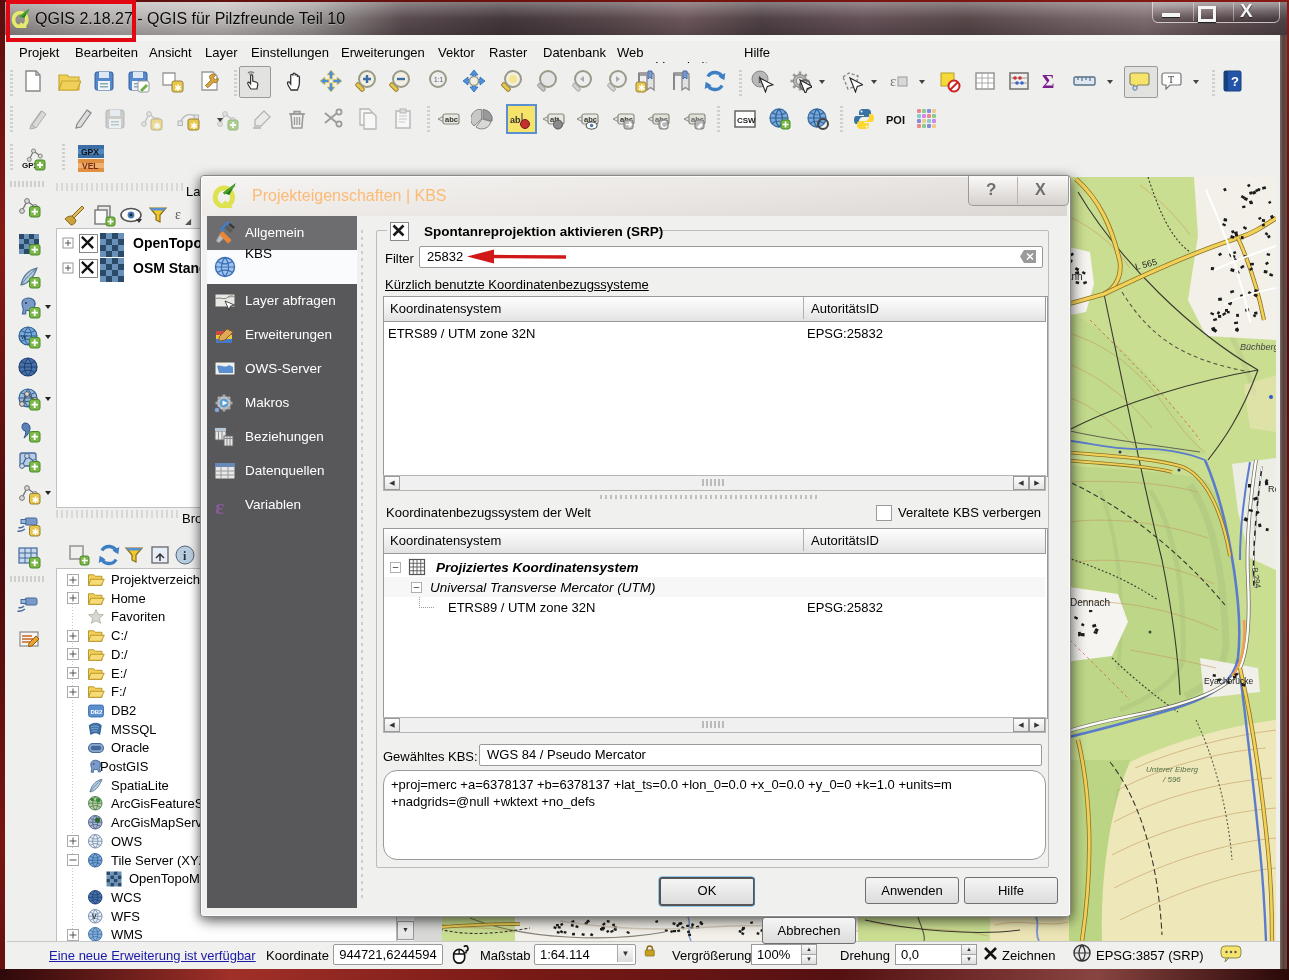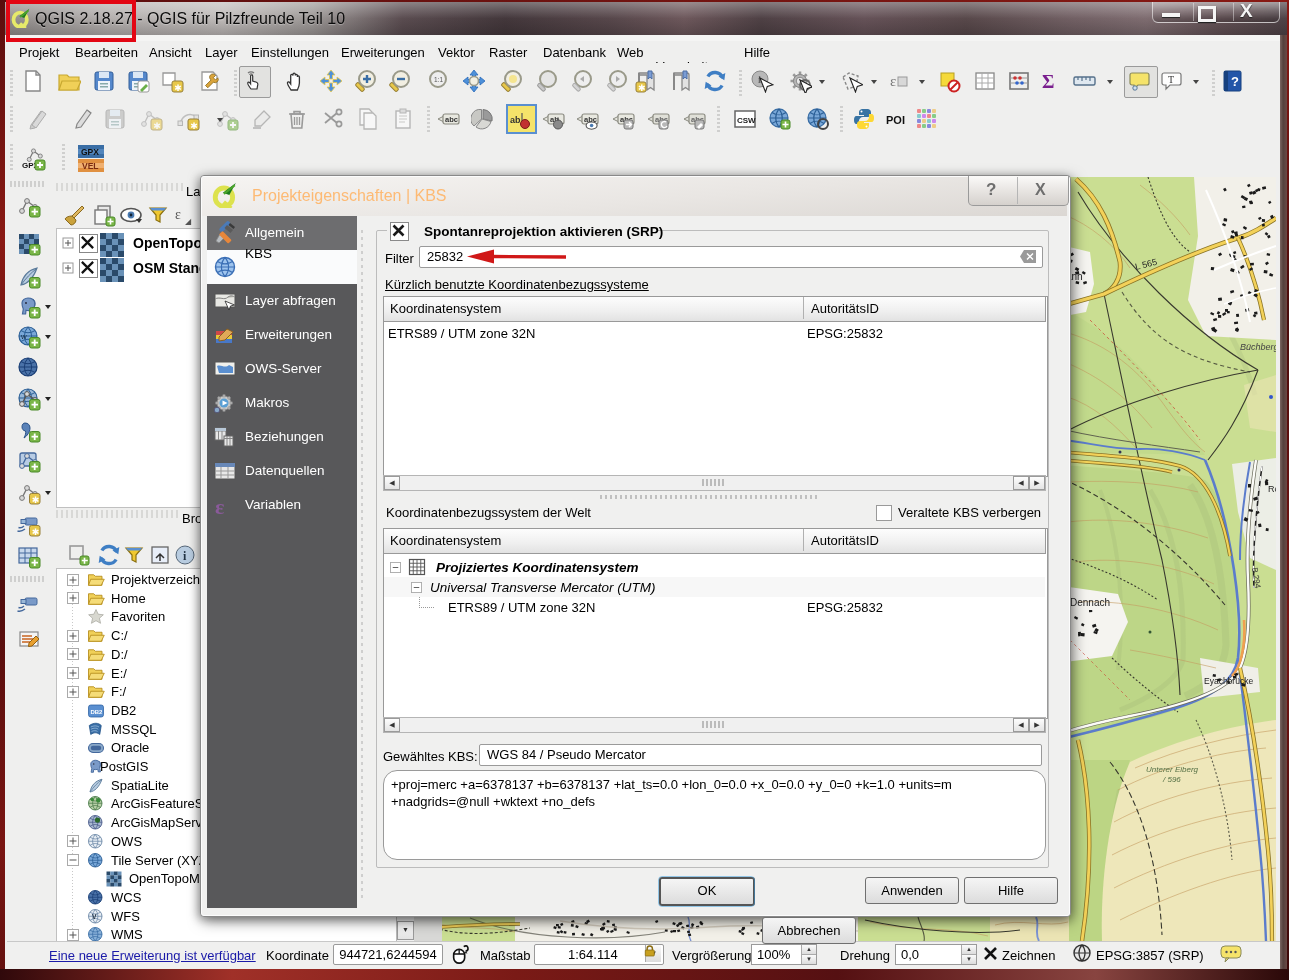--- a/index.html
+++ b/index.html
@@ -1134,21 +1134,21 @@
 <div class="abs" style="left:49px;top:948px;font-size:13px;color:#1a1aa8;text-decoration:underline;">Eine neue Erweiterung ist verfügbar</div>
 <div class="abs t13" style="left:266px;top:948px;">Koordinate</div>
 <div class="inp" style="left:333px;top:944px;width:108px;height:19px;text-align:center;line-height:19px;border-radius:2px;">944721,6244594</div>
 <svg class="abs" style="left:450px;top:943px" width="22" height="22" viewBox="0 0 24 24">
     <rect x="4" y="7" width="12" height="15" rx="6" fill="#fff" stroke="#111" stroke-width="1.8"></rect>
     <path d="M10 7v5M4 12h12" stroke="#111" stroke-width="1.4"></path>
     <path d="M15 4c2-1.5 4-1 4.5 1s-.5 3.5-2.5 4" fill="none" stroke="#111" stroke-width="1.8"></path>
     <path d="M17.5 9l1.5 2.5-3-.5" fill="#111"></path>
   </svg>
 <div class="abs t13" style="left:480px;top:948px;">Maßstab</div>
-<div class="inp" style="left:534px;top:944px;width:100px;height:19px;line-height:19px;border-radius:2px;padding-left:28px;"><span style="margin-left:5px;">1:64.114</span><span style="position:absolute;right:2px;top:0;width:15px;height:17px;background:linear-gradient(#fbfbfb,#dcdcdc);border-left:1px solid #aaa;font-size:8px;text-align:center;line-height:17px;color:#333;">▼</span></div>
+<div class="inp" style="left:534px;top:944px;width:100px;height:19px;line-height:19px;border-radius:2px;"><span style="margin-left:5px;">1:64.114</span><span style="position:absolute;right:2px;top:0;width:15px;height:17px;background:linear-gradient(#fbfbfb,#dcdcdc);border-left:1px solid #aaa;font-size:8px;text-align:center;line-height:17px;color:#333;">▼</span></div>
 <svg class="abs" style="left:643px;top:944px" width="18" height="18" viewBox="0 0 24 24">
     <rect x="3" y="8" width="12" height="8" rx="1" fill="#c8a020" stroke="#8a6c10"></rect>
     <path d="M5.5 8V6a3.5 3.5 0 0 1 7 0v2" fill="none" stroke="#8a6c10" stroke-width="2"></path>
   </svg>
 <div class="abs t13" style="left:672px;top:948px;">Vergrößerung</div>
 <div class="inp" style="left:751px;top:944px;width:64px;height:19px;line-height:19px;"><span style="margin-left:5px;">100%</span><span style="position:absolute;right:0;top:0;width:14px;height:9px;background:linear-gradient(#fbfbfb,#dcdcdc);border-left:1px solid #aaa;border-bottom:1px solid #aaa;font-size:6px;text-align:center;line-height:9px;color:#333;">▲</span><span style="position:absolute;right:0;top:10px;width:14px;height:9px;background:linear-gradient(#fbfbfb,#dcdcdc);border-left:1px solid #aaa;font-size:6px;text-align:center;line-height:8px;color:#333;">▼</span></div>
 <div class="abs t13" style="left:840px;top:948px;">Drehung</div>
 <div class="inp" style="left:895px;top:944px;width:80px;height:19px;line-height:19px;"><span style="margin-left:5px;">0,0</span><span style="position:absolute;right:0;top:0;width:14px;height:9px;background:linear-gradient(#fbfbfb,#dcdcdc);border-left:1px solid #aaa;border-bottom:1px solid #aaa;font-size:6px;text-align:center;line-height:9px;color:#333;">▲</span><span style="position:absolute;right:0;top:10px;width:14px;height:9px;background:linear-gradient(#fbfbfb,#dcdcdc);border-left:1px solid #aaa;font-size:6px;text-align:center;line-height:8px;color:#333;">▼</span></div>
 <svg class="abs" style="left:983px;top:946px" width="15" height="15" viewBox="0 0 15 15">
     <path d="M2 2L13 13M13 2L2 13" stroke="#111" stroke-width="2.6"></path>

